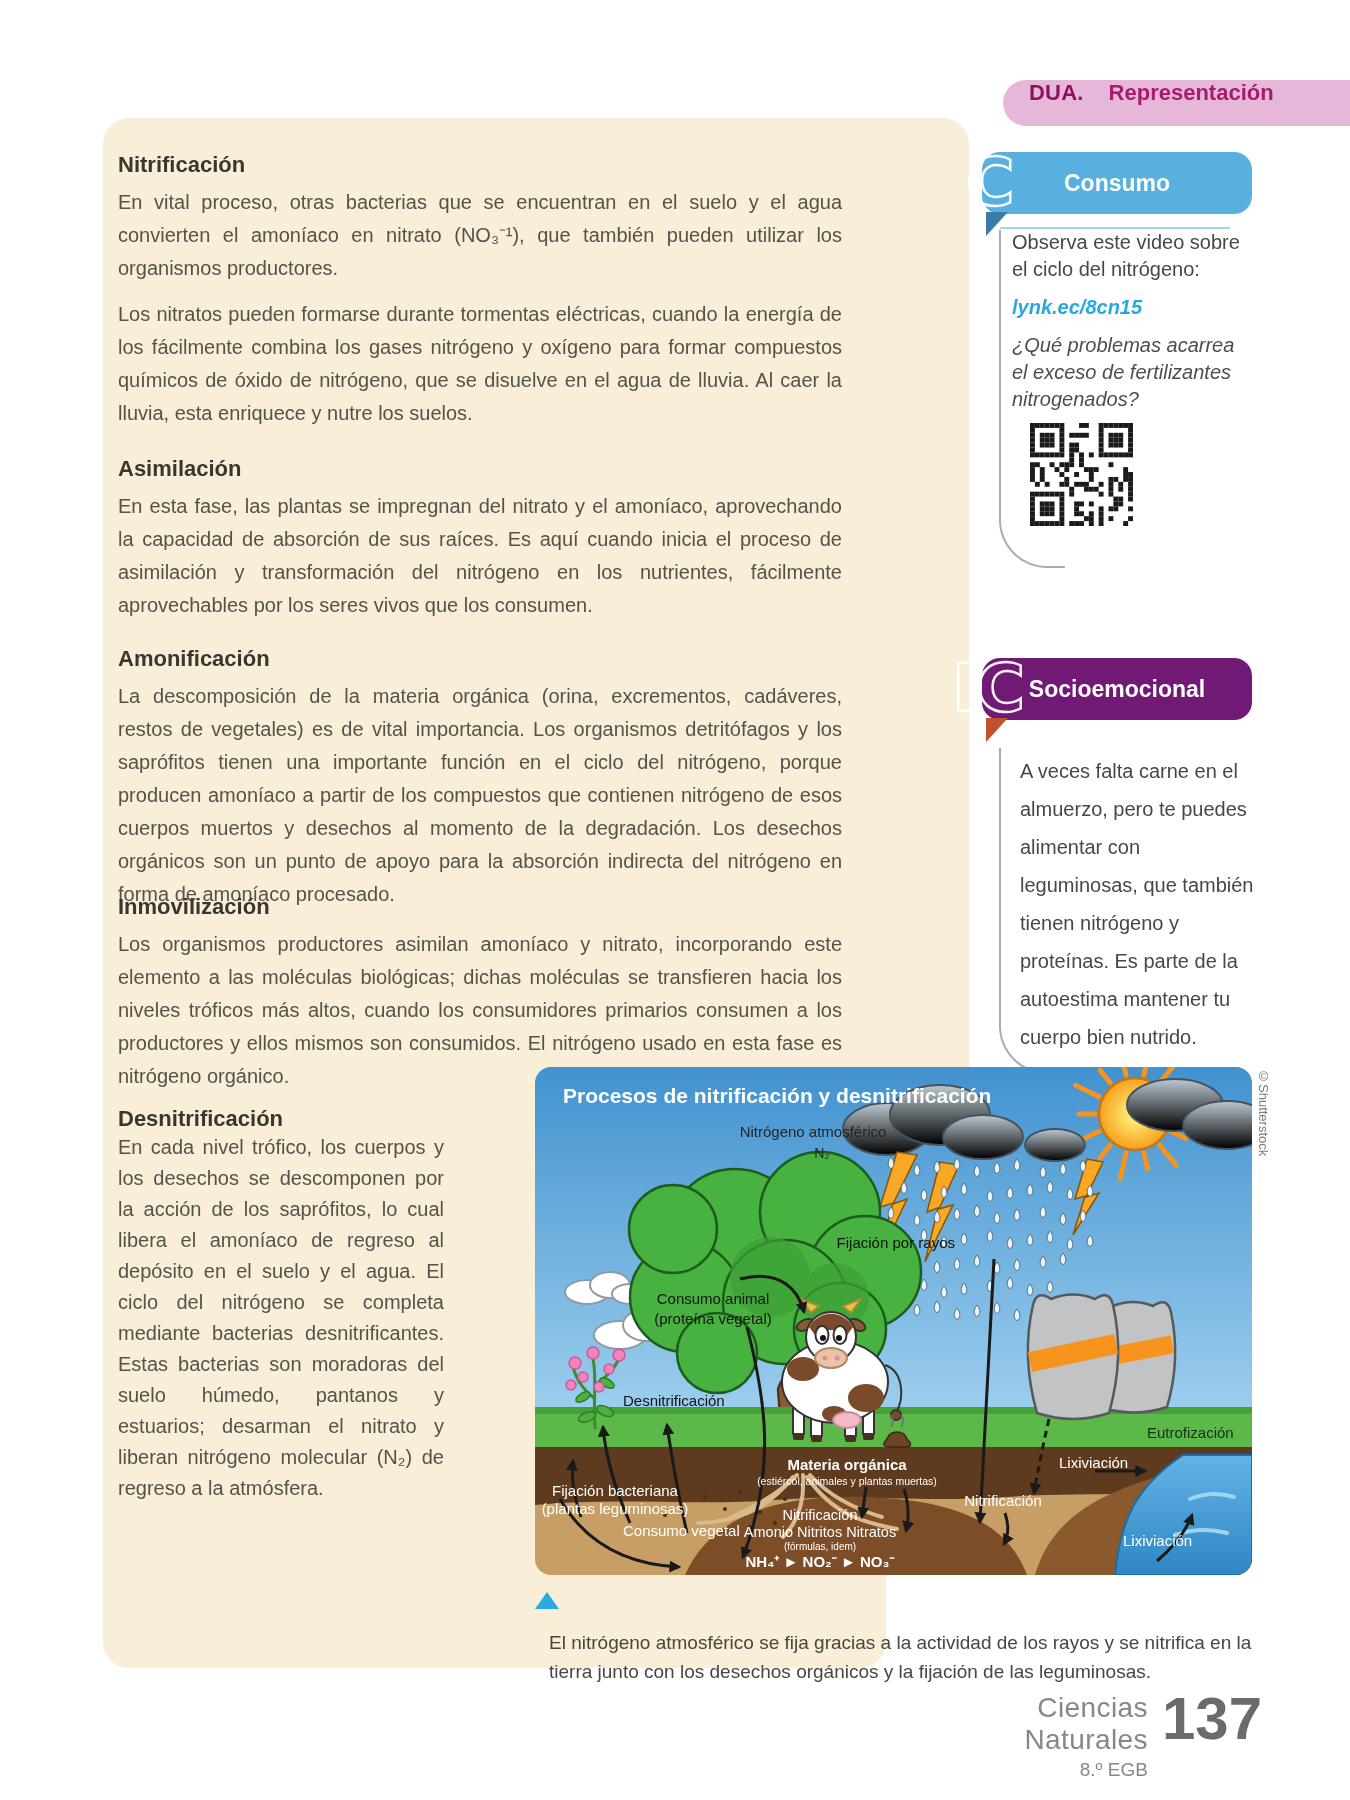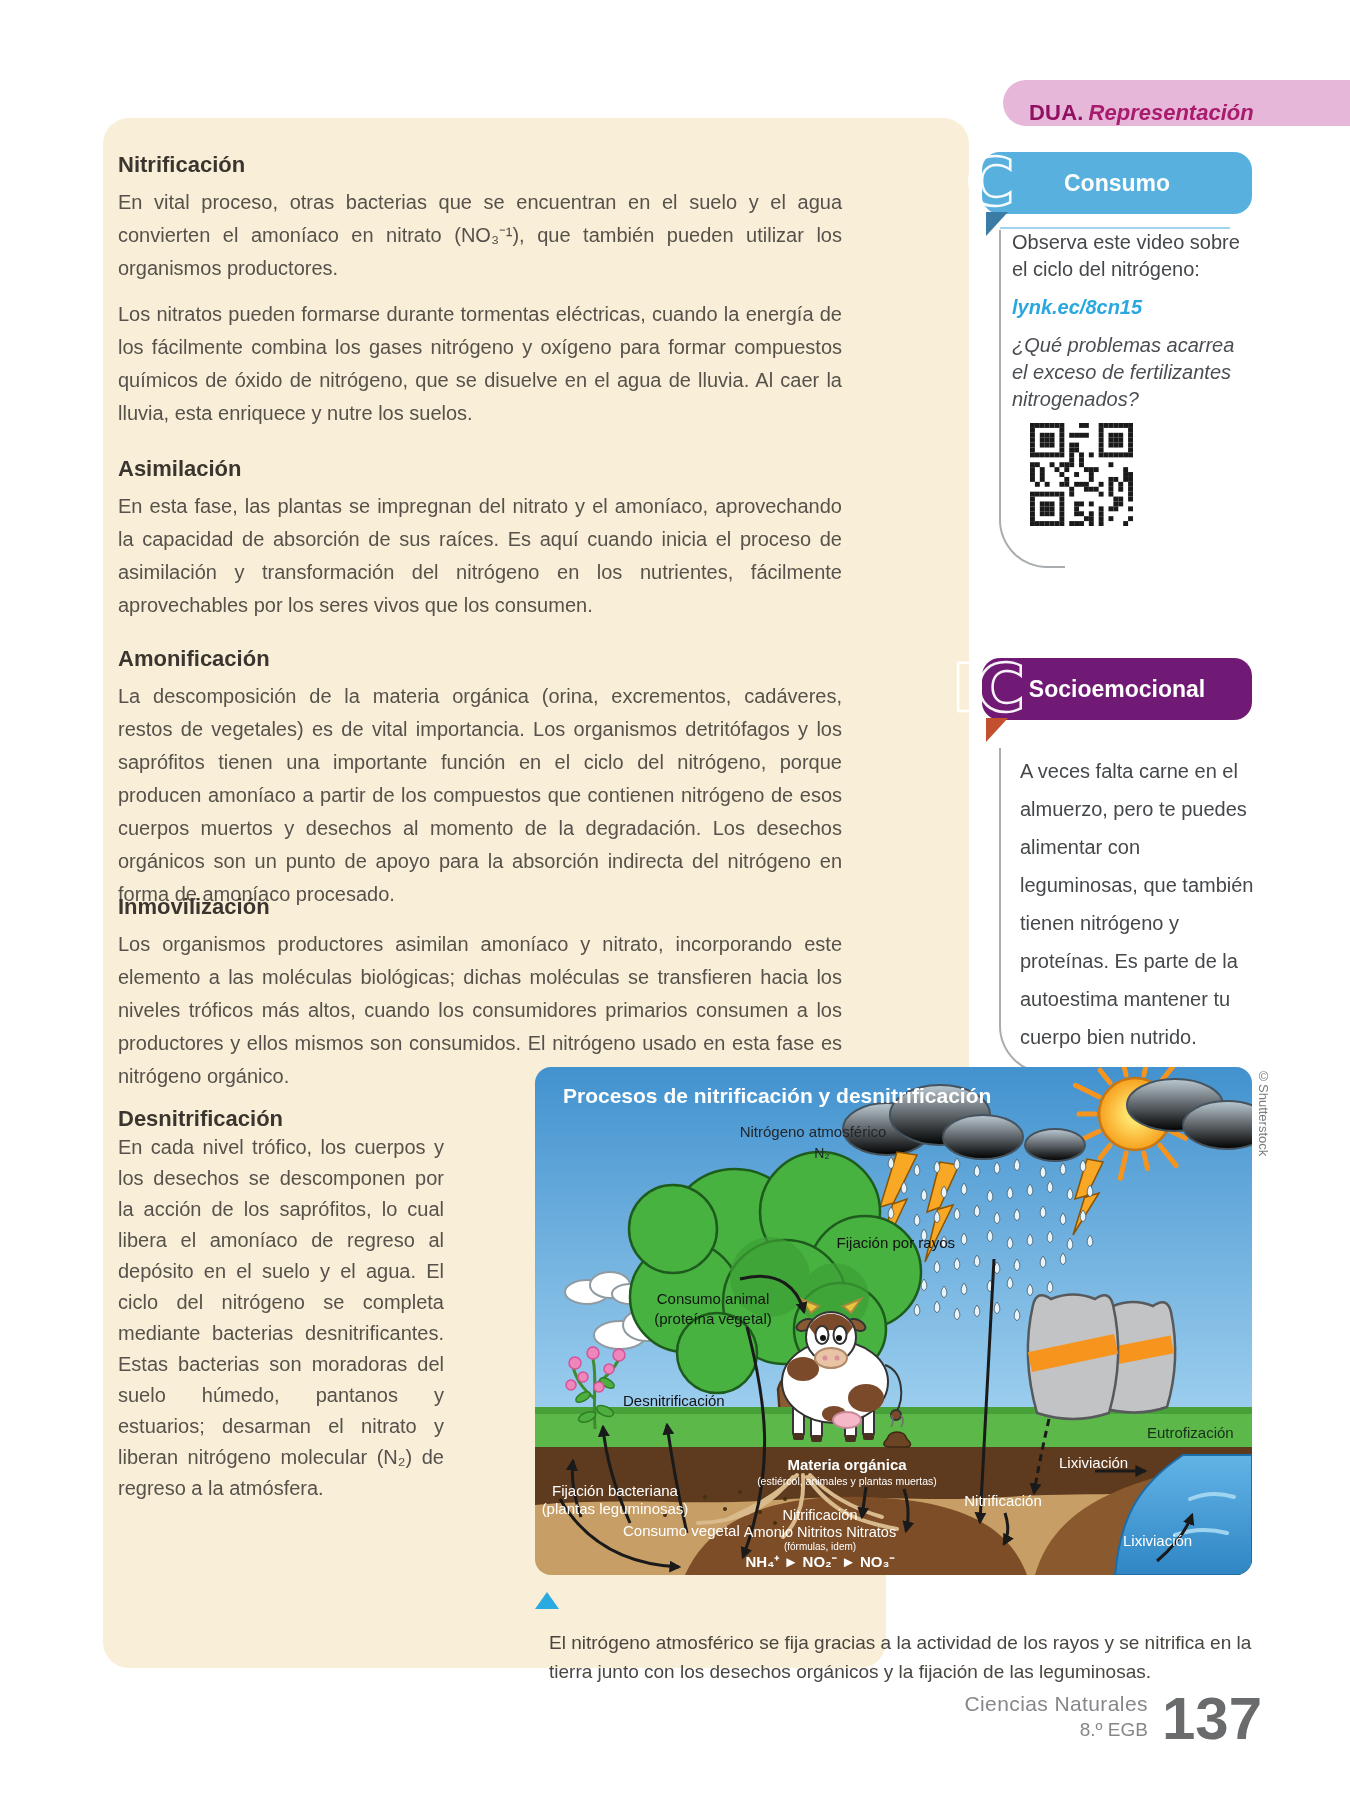--- a/index.html
+++ b/index.html
@@ -10,23 +10,23 @@
   .abs{position:absolute;}
   
   .panel-top{left:103px;top:118px;width:866px;height:950px;background:#f9efd8;border-radius:26px 26px 0 0;}
   .panel-bottom{left:103px;top:1068px;width:783px;height:600px;background:#f9efd8;border-radius:0 0 26px 26px;}
   
   .sec-h{font-size:22px;font-weight:bold;color:#3a352f;left:118px;}
   .body-p{font-size:20px;color:#56514b;line-height:33px;text-align:justify;left:118px;width:724px;hyphens:auto;}
   .col-p{font-size:20px;color:#56514b;line-height:31px;text-align:justify;width:326px;hyphens:auto;margin:0 0 17px 0;}
   
   .dua{left:1003px;top:80px;width:347px;height:46px;background:#e6b7d8;border-radius:23px 0 0 23px;
-       display:flex;align-items:flex-end;padding-left:26px;box-sizing:border-box;}
+       display:flex;align-items:flex-start;padding-left:26px;box-sizing:border-box;}
   .dua b{font-size:22px;font-weight:800;color:#8f1060;letter-spacing:.2px;}
-  .dua span{font-size:22px;font-weight:700;color:#a81b6d;margin-left:5px;font-style:italic;}
+  .dua span{font-size:22px;font-weight:700;color:#a81b6d;margin-left:25px;}
   
   .callout-header{width:270px;height:62px;border-radius:18px;display:flex;align-items:center;justify-content:center;}
   .callout-header .t{color:#fff;font-size:23px;font-weight:bold;}
   .digital-h{left:982px;top:152px;background:#57b0dd;}
   .socio-h{left:982px;top:658px;background:#701a75;}
   .tail{width:0;height:0;border-style:solid;}
   .tail-digital{left:986px;top:212px;border-width:24px 22px 0 0;border-color:#3a7ca6 transparent transparent transparent;}
   .tail-socio{left:986px;top:718px;border-width:24px 22px 0 0;border-color:#c2502f transparent transparent transparent;}
   .callout-icon{font-family:"DejaVu Sans",sans-serif;font-weight:bold;font-size:66px;line-height:1;
       color:transparent;-webkit-text-stroke:2.5px rgba(255,255,255,.95);}
@@ -42,21 +42,21 @@
   
   .diagram{left:535px;top:1067px;width:717px;height:508px;}
   .credit{left:1256px;top:1069px;height:140px;font-size:13px;color:#7b7b7b;
           writing-mode:vertical-rl;}
   .cap-tri{left:535px;top:1592px;width:0;height:0;border-style:solid;
            border-width:0 12px 17px 12px;border-color:transparent transparent #29abe2 transparent;}
   .caption{left:535px;top:1614px;width:714px;font-size:19px;line-height:29px;color:#4a463f;}
   
   .footer{left:870px;top:1692px;width:392px;display:flex;justify-content:flex-end;align-items:flex-start;gap:14px;}
   .footer .fcol{text-align:right;color:#85878a;}
-  .footer .fsub{font-size:21px;letter-spacing:.4px;margin-left:40px;}
+  .footer .fsub{font-size:28px;letter-spacing:.4px;margin-left:40px;}
   .footer .fgrade{font-size:19px;margin-top:3px;}
   .footer .fpage{font-size:60px;font-weight:bold;color:#696b6d;line-height:.9;}
   svg text{font-family:"Liberation Sans",sans-serif;}
 </style>
 </head>
 <body>
 
 <div class="abs panel-top"></div>
 <div class="abs panel-bottom"></div>
 

